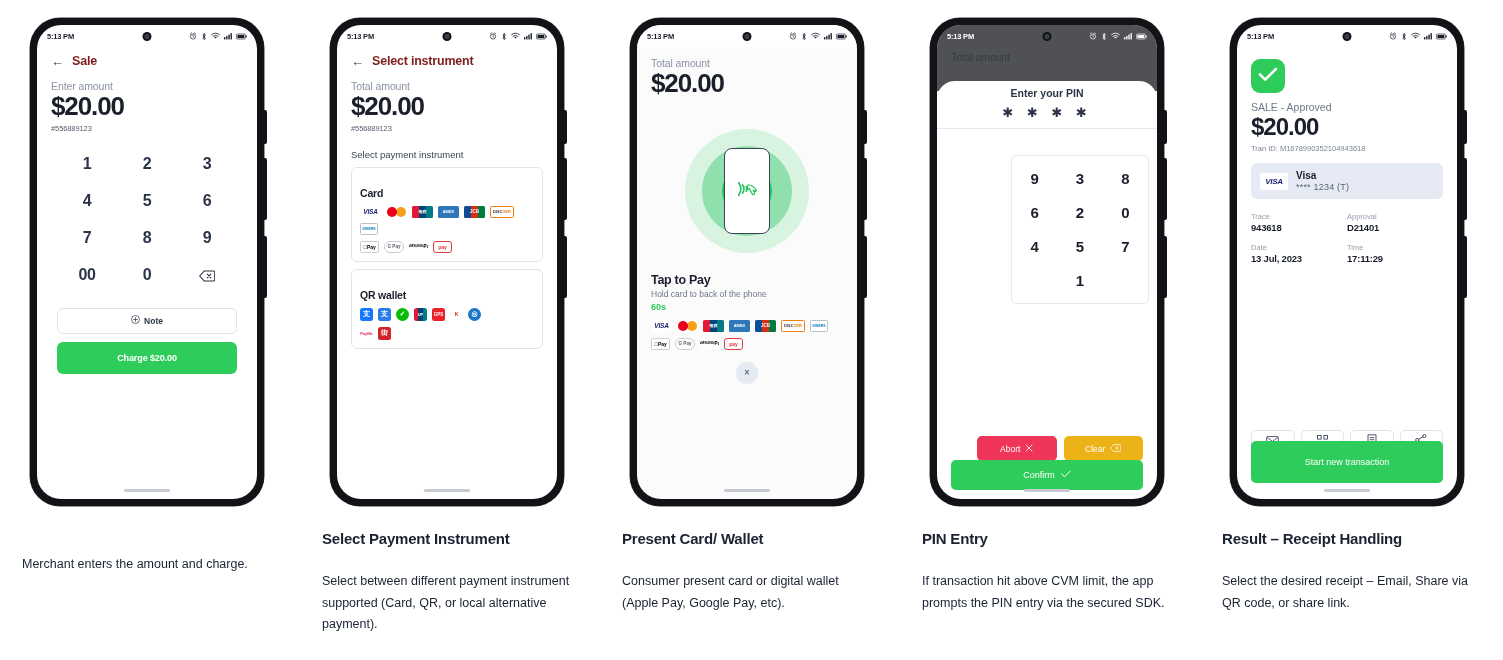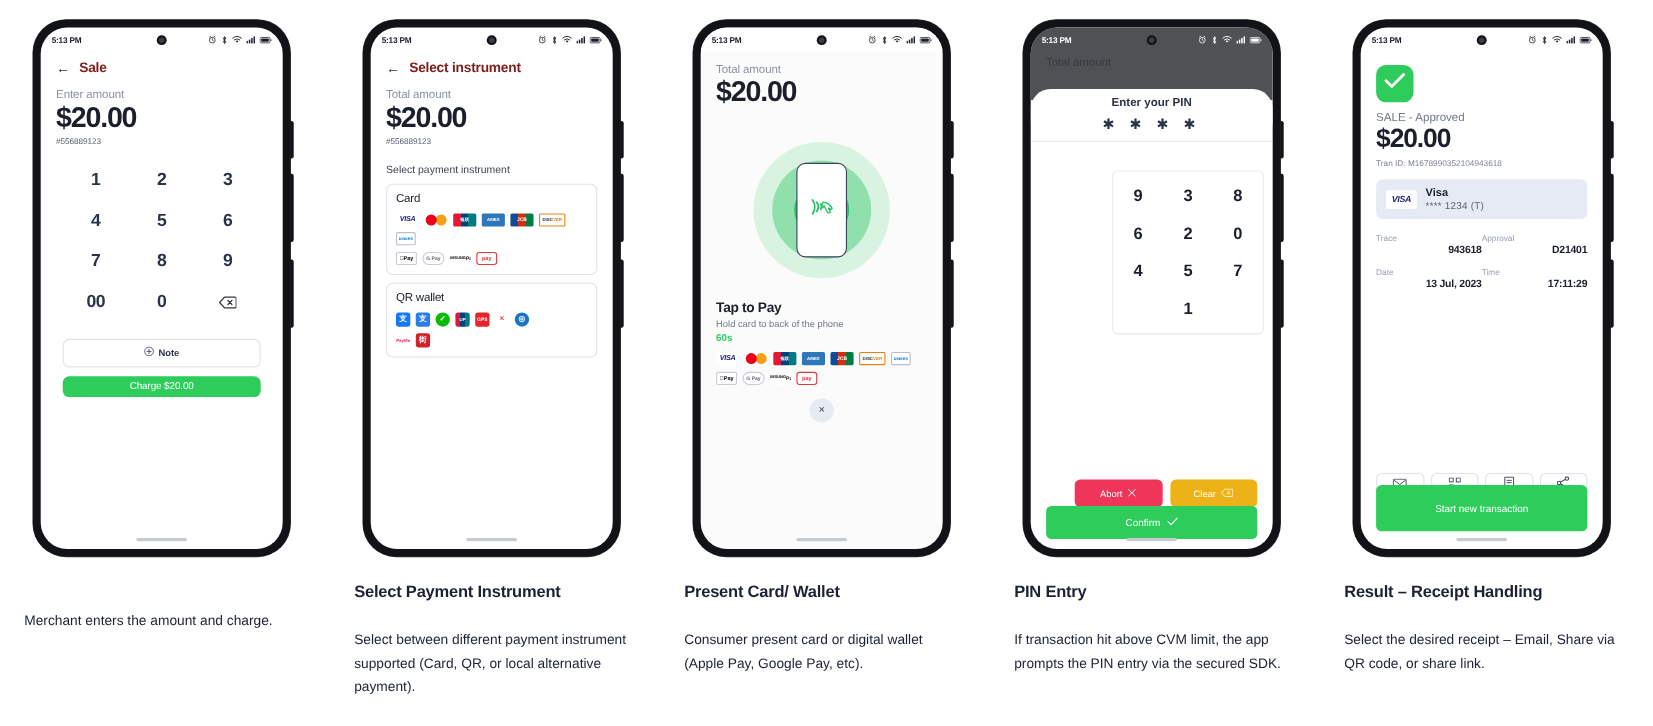--- a/index.html
+++ b/index.html
@@ -86,37 +86,37 @@
   }
   .key svg { display: inline-block; vertical-align: middle; }
 
   .note-btn {
     margin: 24px 6px 0; height: 26px; border: 1px solid #dfe3ea;
     border-radius: 6px; display: flex; align-items: center; justify-content: center;
     gap: 4px; font-size: 8.5px; font-weight: bold; color: #2b3447;
     background: #fff;
   }
   .charge-btn {
-    margin: 8px 6px 0; height: 19px; border-radius: 6px;
+    margin: 8px 6px 0; height: 32px; border-radius: 6px;
     background: #2ecc5b; color: #fff;
     display: flex; align-items: center; justify-content: center;
-    font-size: 9px; font-weight: 400; letter-spacing: -0.1px;
+    font-size: 9px; font-weight: 700; letter-spacing: -0.1px;
   }
   .homebar {
     position: absolute; bottom: 7px; left: 50%; transform: translateX(-50%);
     width: 46px; height: 3.4px; border-radius: 3px; background: #c6cad2;
   }
 
   
   .sect-title { font-size: 9.5px; color: #3b4454; font-weight: 500; margin-top: 16px; }
   .icard {
     margin-top: 7px; border: 1px solid #dfe3ea; border-radius: 6px;
     padding: 7px 8px 8px; background: #fff;
   }
-  .icard h4 { font-size: 10.5px; font-weight: normal; color: #1a1f2b; letter-spacing: -0.2px; margin-bottom: 7px; }
+  .icard h4 { font-size: 10.5px; font-weight: bold; color: #1a1f2b; letter-spacing: -0.2px; margin-bottom: 7px; margin-top: 12px; }
   .logo-row { display: flex; align-items: center; gap: 5px; flex-wrap: wrap; }
   .logo-row + .logo-row { margin-top: 6px; }
 
   
   .lg { height: 12px; display: inline-flex; align-items: center; justify-content: center;
         border-radius: 1.5px; font-size: 5px; font-weight: bold; overflow: hidden; flex: 0 0 auto; }
   .lg-visa { width: 21px; background: #fff; color: #1a1f71; font-style: italic; font-size: 6.5px; letter-spacing: -0.2px; }
   .lg-mc { width: 21px; position: relative; background: #fff; }
   .lg-mc i { position: absolute; top: 1px; width: 10px; height: 10px; border-radius: 50%; }
   .lg-mc i:nth-child(1) { left: 1px; background: #eb001b; }
@@ -205,21 +205,21 @@
   }
   .card-chip .lg-visa-big {
     width: 28px; height: 17px; background: #fff; border-radius: 2px;
     display: flex; align-items: center; justify-content: center;
     color: #1a1f71; font-style: italic; font-weight: bold; font-size: 8px; letter-spacing: -0.3px;
   }
   .cc-name { font-size: 10px; font-weight: bold; color: #1a1f2b; line-height: 1.25; }
   .cc-num { font-size: 9px; color: #5c6575; letter-spacing: 0.2px; }
   .kv-grid { display: grid; grid-template-columns: 1fr 1fr; margin-top: 13px; row-gap: 10px; }
   .kv-k { font-size: 7.5px; color: #97a0af; }
-  .kv-v { font-size: 9.5px; font-weight: bold; color: #1a1f2b; letter-spacing: -0.2px; margin-top: 1px; text-align: right; }
+  .kv-v { font-size: 9.5px; font-weight: bold; color: #1a1f2b; letter-spacing: -0.2px; margin-top: 1px; }
   .act-row { position: absolute; left: 14px; right: 14px; bottom: 47px; display: flex; gap: 6px; }
   .act-btn {
     flex: 1; height: 22px; border: 1px solid #dfe3ea; border-radius: 5px;
     display: flex; align-items: center; justify-content: center; background: #fff; color: #39435a;
   }
   .start-btn {
     position: absolute; left: 14px; right: 14px; bottom: 16px; height: 42px;
     border-radius: 5px; background: #2ecc5b; color: #fff;
     display: flex; align-items: center; justify-content: center;
     font-size: 9px; font-weight: 500;

